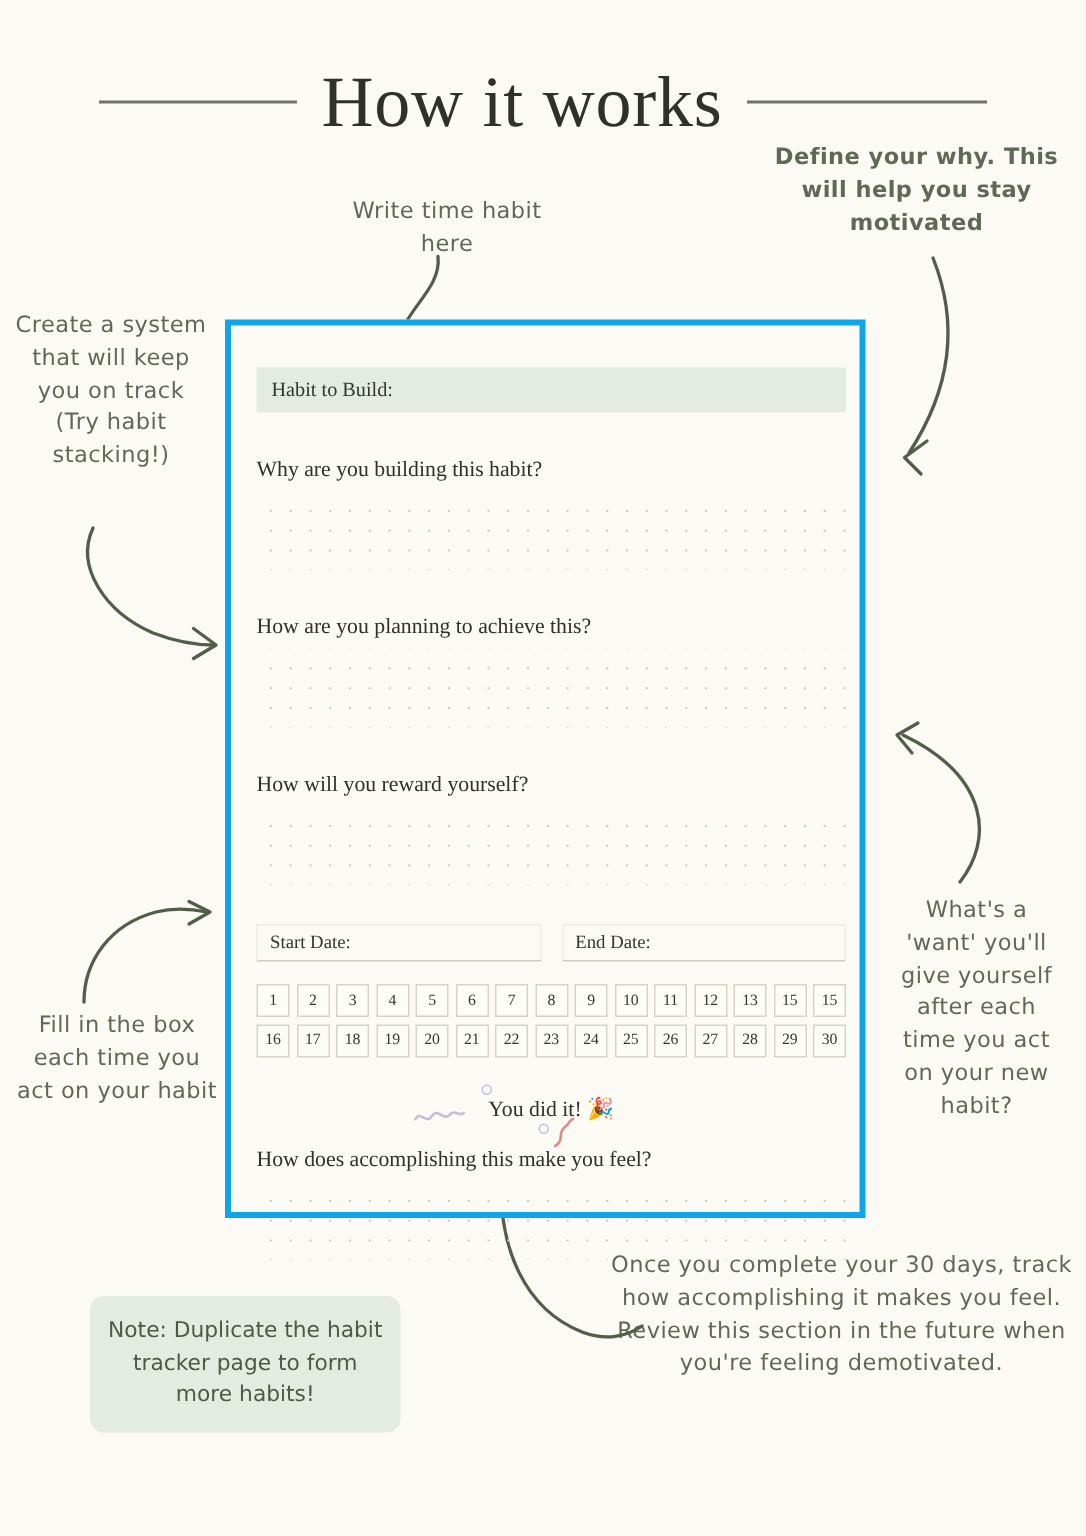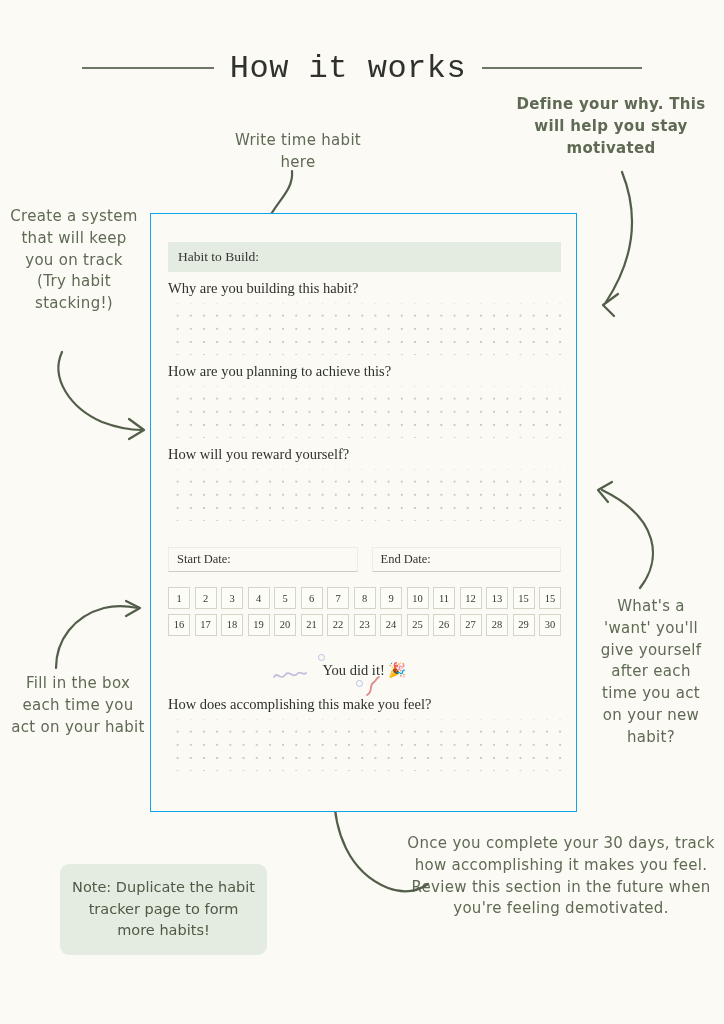--- a/index.html
+++ b/index.html
@@ -32,22 +32,22 @@
     justify-content: center;
   }
   .title-rule {
     height: 1.6px;
     background: #6f7566;
     flex: 0 0 auto;
   }
   .title-rule.left { width: 132px; margin-right: 16px; }
   .title-rule.right { width: 160px; margin-left: 16px; }
   .page-title {
-    font-family: Liberation Mono, monospace;
-    font-size: 32px;
+    font-family: Liberation Serif, serif;
+    font-size: 48px;
     font-weight: 400;
     color: #2f312c;
     letter-spacing: 0.5px;
     white-space: nowrap;
   }
 
   
   .annot {
     position: absolute;
     font-family: "DejaVu Sans", sans-serif;
@@ -81,21 +81,21 @@
   }
 
   
   .card {
     position: absolute;
     left: 150px;
     top: 213px;
     width: 427px;
     height: 599px;
     background: #fbfaf4;
-    border: 1px solid #0ea5e9;
+    border: 4px solid #0ea5e9;
     box-sizing: border-box;
   }
   .card-inner {
     position: absolute;
     left: 17px;
     top: 28px;
     width: 393px;
   }
 
   .habit-field {
@@ -107,21 +107,21 @@
     box-sizing: border-box;
     font-family: "Liberation Serif", "DejaVu Serif", serif;
     font-size: 13.5px;
     color: #33362f;
   }
 
   .prompt {
     font-family: "Liberation Serif", "DejaVu Serif", serif;
     font-size: 14.5px;
     color: #2f312c;
-    margin-top: 8px;
+    margin-top: 30px;
     margin-bottom: 6px;
   }
 
   .dotgrid {
     height: 52px;
     background-image: radial-gradient(circle, #ccc9bc 0.9px, transparent 1px);
     background-size: 13.2px 13.2px;
     background-position: 3px 6px;
   }
 

